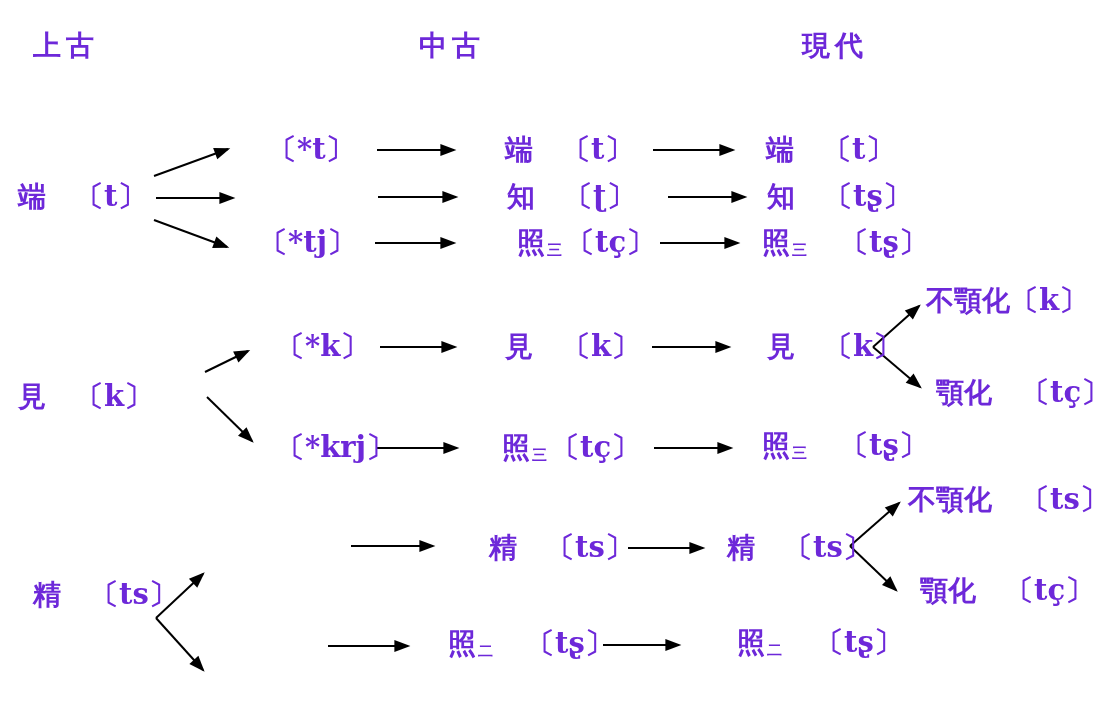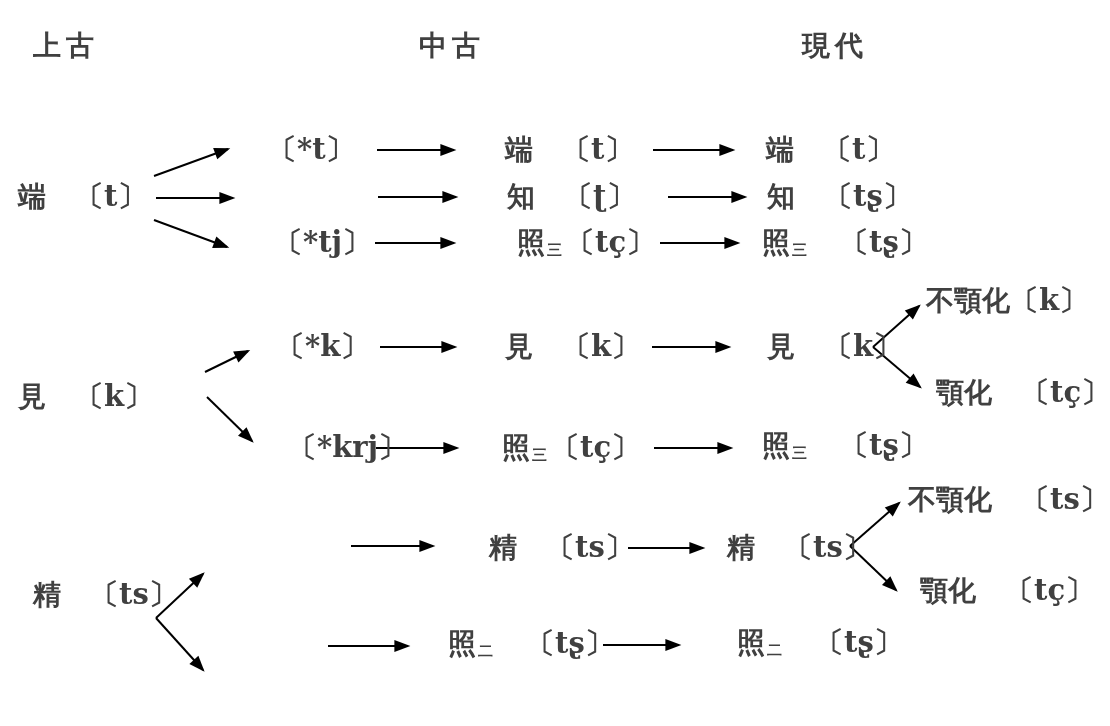--- a/index.html
+++ b/index.html
@@ -2,21 +2,21 @@
 <html><head>
 <meta charset="utf-8">
 <style>
   html,body{margin:0;padding:0;background:#ffffff;}
   #stage{
     position:relative;
     width:1110px;height:726px;
     background:#ffffff;
     overflow:hidden;
     font-family:"Liberation Serif", serif;
-    color:#404040;
+    color:#6d28d9;
   }
   #arrows{position:absolute;left:0;top:0;width:1110px;height:726px;}
   .header{
     position:absolute;
     font-size:28px;font-weight:600;letter-spacing:5px;
     font-family:"Liberation Serif", serif;
     white-space:nowrap;
   }
   .node{
     position:absolute;
@@ -98,21 +98,21 @@
   <div class="header" style="left:802px;top:27px">現代</div>
 
   <div class="node" style="left:18px;top:197px">
     <span class="h">端</span>
       <span class="s"></span>
       <span class="i">　〔t〕</span>
   </div>
   <div class="node" style="left:268px;top:150px">
       <span class="i">〔*t〕</span>
     </div>
-  <div class="node" style="left:274px;top:243px">
+  <div class="node" style="left:259px;top:243px">
       <span class="i">〔*tj〕</span>
     </div>
 
   <div class="node" style="left:505px;top:150px">
     <span class="h">端</span>
       <span class="s"></span>
       <span class="i">　〔t〕</span>
   </div>
   <div class="node" style="left:507px;top:197px">
     <span class="h">知</span>
@@ -142,21 +142,21 @@
   </div>
 
   <div class="node" style="left:18px;top:397px">
     <span class="h">見</span>
       <span class="s"></span>
       <span class="i">　〔k〕</span>
   </div>
   <div class="node" style="left:276px;top:347px">
       <span class="i">〔*k〕</span>
     </div>
-  <div class="node" style="left:288px;top:448px">
+  <div class="node" style="left:276px;top:448px">
       <span class="i">〔*krj〕</span>
     </div>
 
   <div class="node" style="left:505px;top:347px">
     <span class="h">見</span>
       <span class="s"></span>
       <span class="i">　〔k〕</span>
   </div>
   <div class="node" style="left:502px;top:448px">
     <span class="h">照</span>

